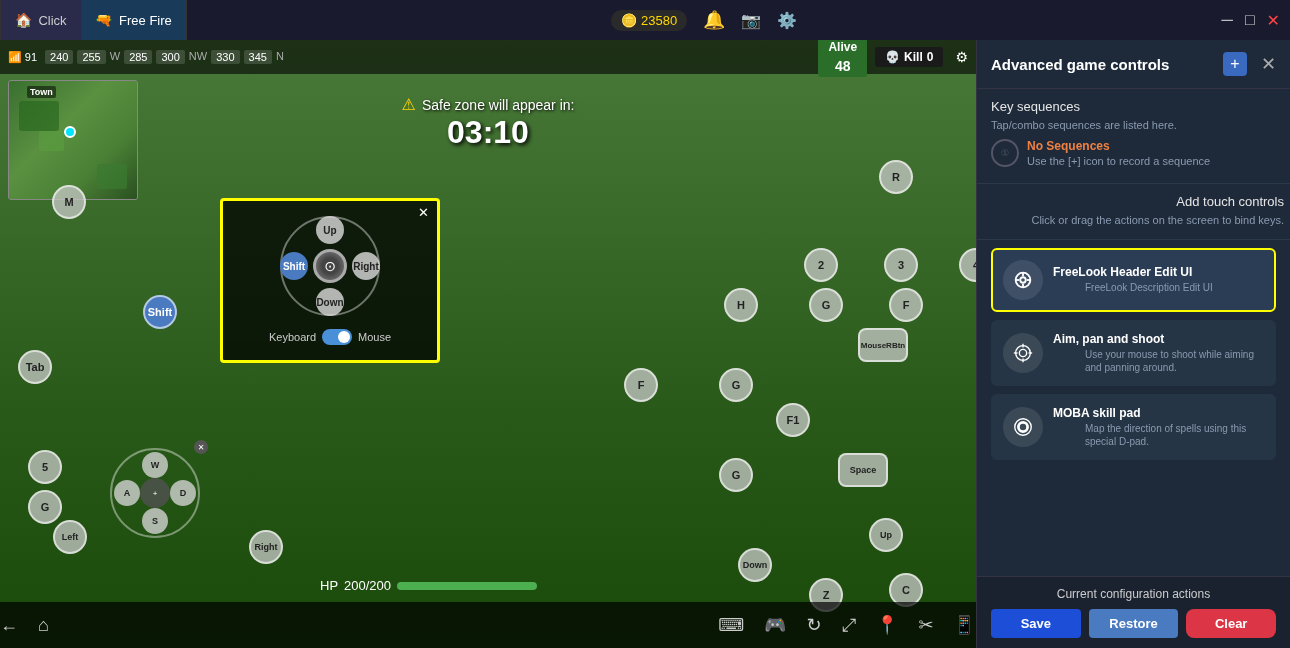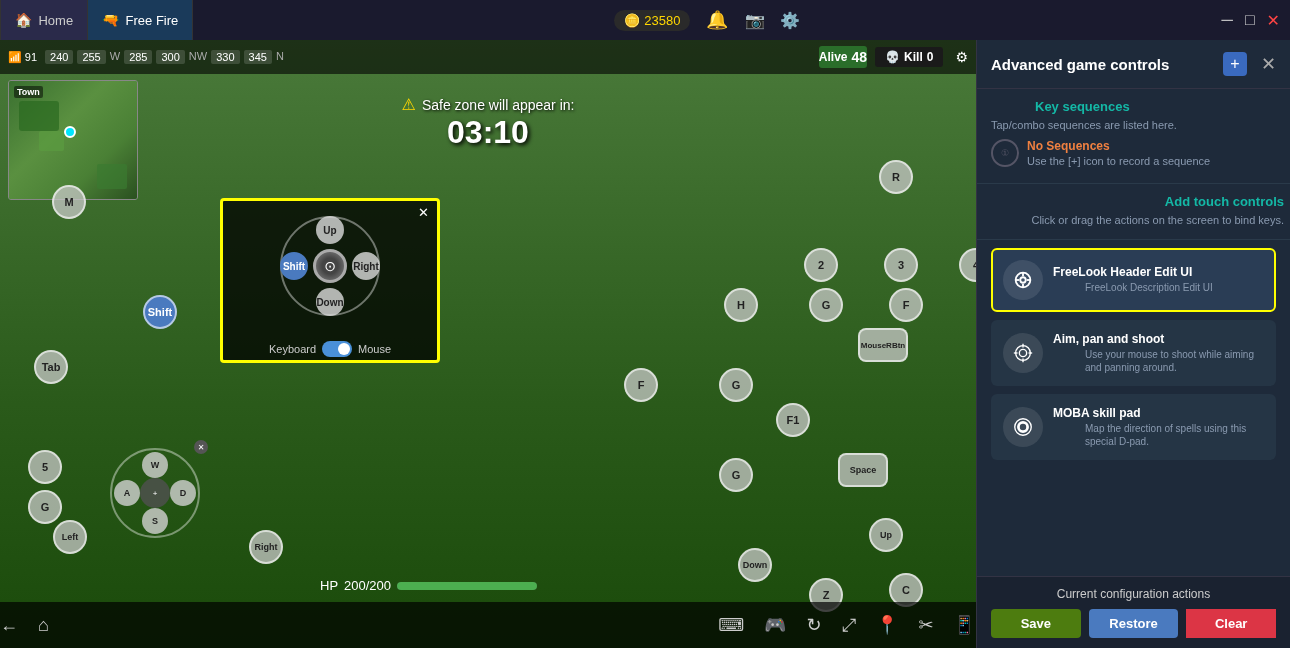--- a/index.html
+++ b/index.html
@@ -58,22 +58,22 @@
     
     .hud-top {
       position: absolute; top: 0; left: 0; right: 0; height: 34px;
       background: rgba(0,0,0,0.6); display: flex; align-items: center; padding: 0 8px; gap: 8px;
     }
     .hud-wifi { color: #fff; font-size: 11px; }
     .hud-coords { color: #fff; font-size: 11px; display: flex; gap: 4px; }
     .hud-coord { background: rgba(255,255,255,0.15); padding: 1px 5px; border-radius: 2px; }
     .hud-spacer { flex: 1; }
     .hud-alive {
-      background: #2a6e2a; color: #fff; padding: 3px 0; border-radius: 3px; font-size: 12px; font-weight: bold;
-      display: flex; align-items: center; gap: 4px;
+      background: #2a6e2a; color: #fff; padding: 3px 10px; border-radius: 3px; font-size: 12px; font-weight: bold;
+      display: flex; align-items: center; gap: 4px; flex-direction: column;
     }
     .hud-kill {
       background: #1a1a1a; color: #fff; padding: 3px 10px; border-radius: 3px; font-size: 12px; font-weight: bold;
       display: flex; align-items: center; gap: 4px;
     }
     .hud-settings { color: #fff; font-size: 14px; margin-left: 4px; }
 
     
     .safe-zone-msg {
       position: absolute; top: 55px; left: 50%; transform: translateX(-50%);
@@ -87,21 +87,21 @@
       position: absolute; top: 40px; left: 8px;
       width: 130px; height: 120px;
       background: #4a8a3a; border: 1px solid #888; border-radius: 3px; overflow: hidden;
     }
     .minimap-inner {
       width: 100%; height: 100%;
       background: linear-gradient(135deg, #3a7030 0%, #5a9040 40%, #4a8035 70%, #2a5020 100%);
       position: relative;
     }
     .minimap-label {
-      position: absolute; top: 5px; left: 5px;
+      position: absolute; top: 5px; left: 18px;
       color: #fff; font-size: 9px; font-weight: bold;
       background: rgba(0,0,0,0.5); padding: 1px 3px; border-radius: 2px;
     }
 
     
     .key-btn {
       position: absolute; width: 34px; height: 34px; border-radius: 50%;
       background: rgba(200,200,200,0.75); border: 2px solid rgba(255,255,255,0.6);
       display: flex; align-items: center; justify-content: center;
       color: #222; font-size: 11px; font-weight: bold; cursor: pointer;
@@ -143,21 +143,21 @@
       width: 34px; height: 34px; border-radius: 50%;
       background: radial-gradient(circle, #444 40%, #888 100%);
       border: 3px solid #aaa;
       display: flex; align-items: center; justify-content: center;
     }
     .dpad-center-btn::after {
       content: '⊙'; color: #fff; font-size: 14px;
     }
     .freelook-keyboard-toggle {
       display: flex; align-items: center; justify-content: center; gap: 6px;
-      color: #ccc; font-size: 11px; margin-top: 20px;
+      color: #ccc; font-size: 11px; margin-top: 8px;
     }
     .toggle-switch {
       width: 30px; height: 16px; background: #4a90d9; border-radius: 8px;
       position: relative; cursor: pointer;
     }
     .toggle-switch::after {
       content: ''; position: absolute; right: 2px; top: 2px;
       width: 12px; height: 12px; border-radius: 50%; background: #fff;
     }
 
@@ -221,21 +221,21 @@
     }
     .panel-title { color: #fff; font-size: 15px; font-weight: 600; }
     .panel-add-btn {
       width: 24px; height: 24px; background: #3a6abf; border-radius: 4px;
       display: flex; align-items: center; justify-content: center; color: #fff; font-size: 16px;
       cursor: pointer;
     }
     .panel-close-btn { color: #aaa; font-size: 18px; cursor: pointer; margin-left: 8px; }
 
     .panel-section { padding: 10px 14px; border-bottom: 1px solid #2a3a4a; }
-    .section-title { color: #14b8a6; font-size: 13px; font-weight: 700; margin-bottom: 4px; margin-left: 44px; }
+    .section-title { color: #e5e5e5; font-size: 13px; font-weight: 400; margin-bottom: 4px; }
     .section-desc { color: #8a9ab0; font-size: 11px; line-height: 1.4; }
 
     .no-sequences { display: flex; align-items: flex-start; gap: 8px; margin: 6px 0; }
     .seq-icon {
       width: 28px; height: 28px; border-radius: 50%; border: 2px solid #556;
       display: flex; align-items: center; justify-content: center; color: #778; font-size: 11px;
       flex-shrink: 0;
     }
     .no-seq-text { color: #f08040; font-size: 12px; font-weight: 600; }
     .no-seq-desc { color: #8a9ab0; font-size: 11px; margin-top: 2px; }
@@ -265,39 +265,39 @@
     .cards-area::-webkit-scrollbar-thumb { background: #445; border-radius: 2px; }
 
     
     .panel-bottom {
       padding: 10px 14px; border-top: 1px solid #334;
       background: #1a2230;
     }
     .panel-bottom-title { color: #ccc; font-size: 12px; text-align: center; margin-bottom: 8px; }
     .panel-bottom-actions { display: flex; gap: 8px; }
     .btn-save {
-      flex: 1; padding: 7px; background: #4d7c0f; color: #fff; border: none;
+      flex: 1; padding: 7px; background: #1d4ed8; color: #fff; border: none;
       border-radius: 4px; font-size: 13px; font-weight: 600; cursor: pointer;
     }
     .btn-restore {
       flex: 1; padding: 7px; background: #4a7abf; color: #fff; border: none;
       border-radius: 4px; font-size: 13px; font-weight: 600; cursor: pointer;
     }
     .btn-clear {
       flex: 1; padding: 7px; background: #dc3545; color: #fff; border: none;
-      border-radius: 0; font-size: 13px; font-weight: 600; cursor: pointer;
+      border-radius: 8px; font-size: 13px; font-weight: 600; cursor: pointer;
     }
   </style>
 </head>
 <body>
 
 <div class="title-bar">
   <div class="tab-home">
     <span class="home-icon">🏠</span>
-    <span>Home</span>
+    <span>Click</span>
   </div>
   <div class="tab-game">
     <span style="font-size:14px;">🔫</span>
     <span>Free Fire</span>
   </div>
   <div class="title-bar-center">
     <div class="coins-badge">
       <span>🪙</span>
       <span>23580</span>
     </div>
@@ -379,21 +379,21 @@
       </div>
       <div class="freelook-keyboard-toggle">
         <span>Keyboard</span>
         <div class="toggle-switch"></div>
         <span>Mouse</span>
       </div>
     </div>
 
     <div class="key-btn" style="top:255px;left:143px;position:absolute;background:#4a7abf;color:#fff;">Shift</div>
 
-    <div class="key-btn" style="top:310px;left:34px;position:absolute;">Tab</div>
+    <div class="key-btn" style="top:310px;left:18px;position:absolute;">Tab</div>
 
     <div class="wasd-container">
       <span class="close-x">✕</span>
       <div class="wasd-ring">
         <div class="wasd-cross-top">W</div>
         <div class="wasd-cross-bottom">S</div>
         <div class="wasd-cross-left">A</div>
         <div class="wasd-cross-right">D</div>
         <div class="wasd-cross-center">+</div>
       </div>

